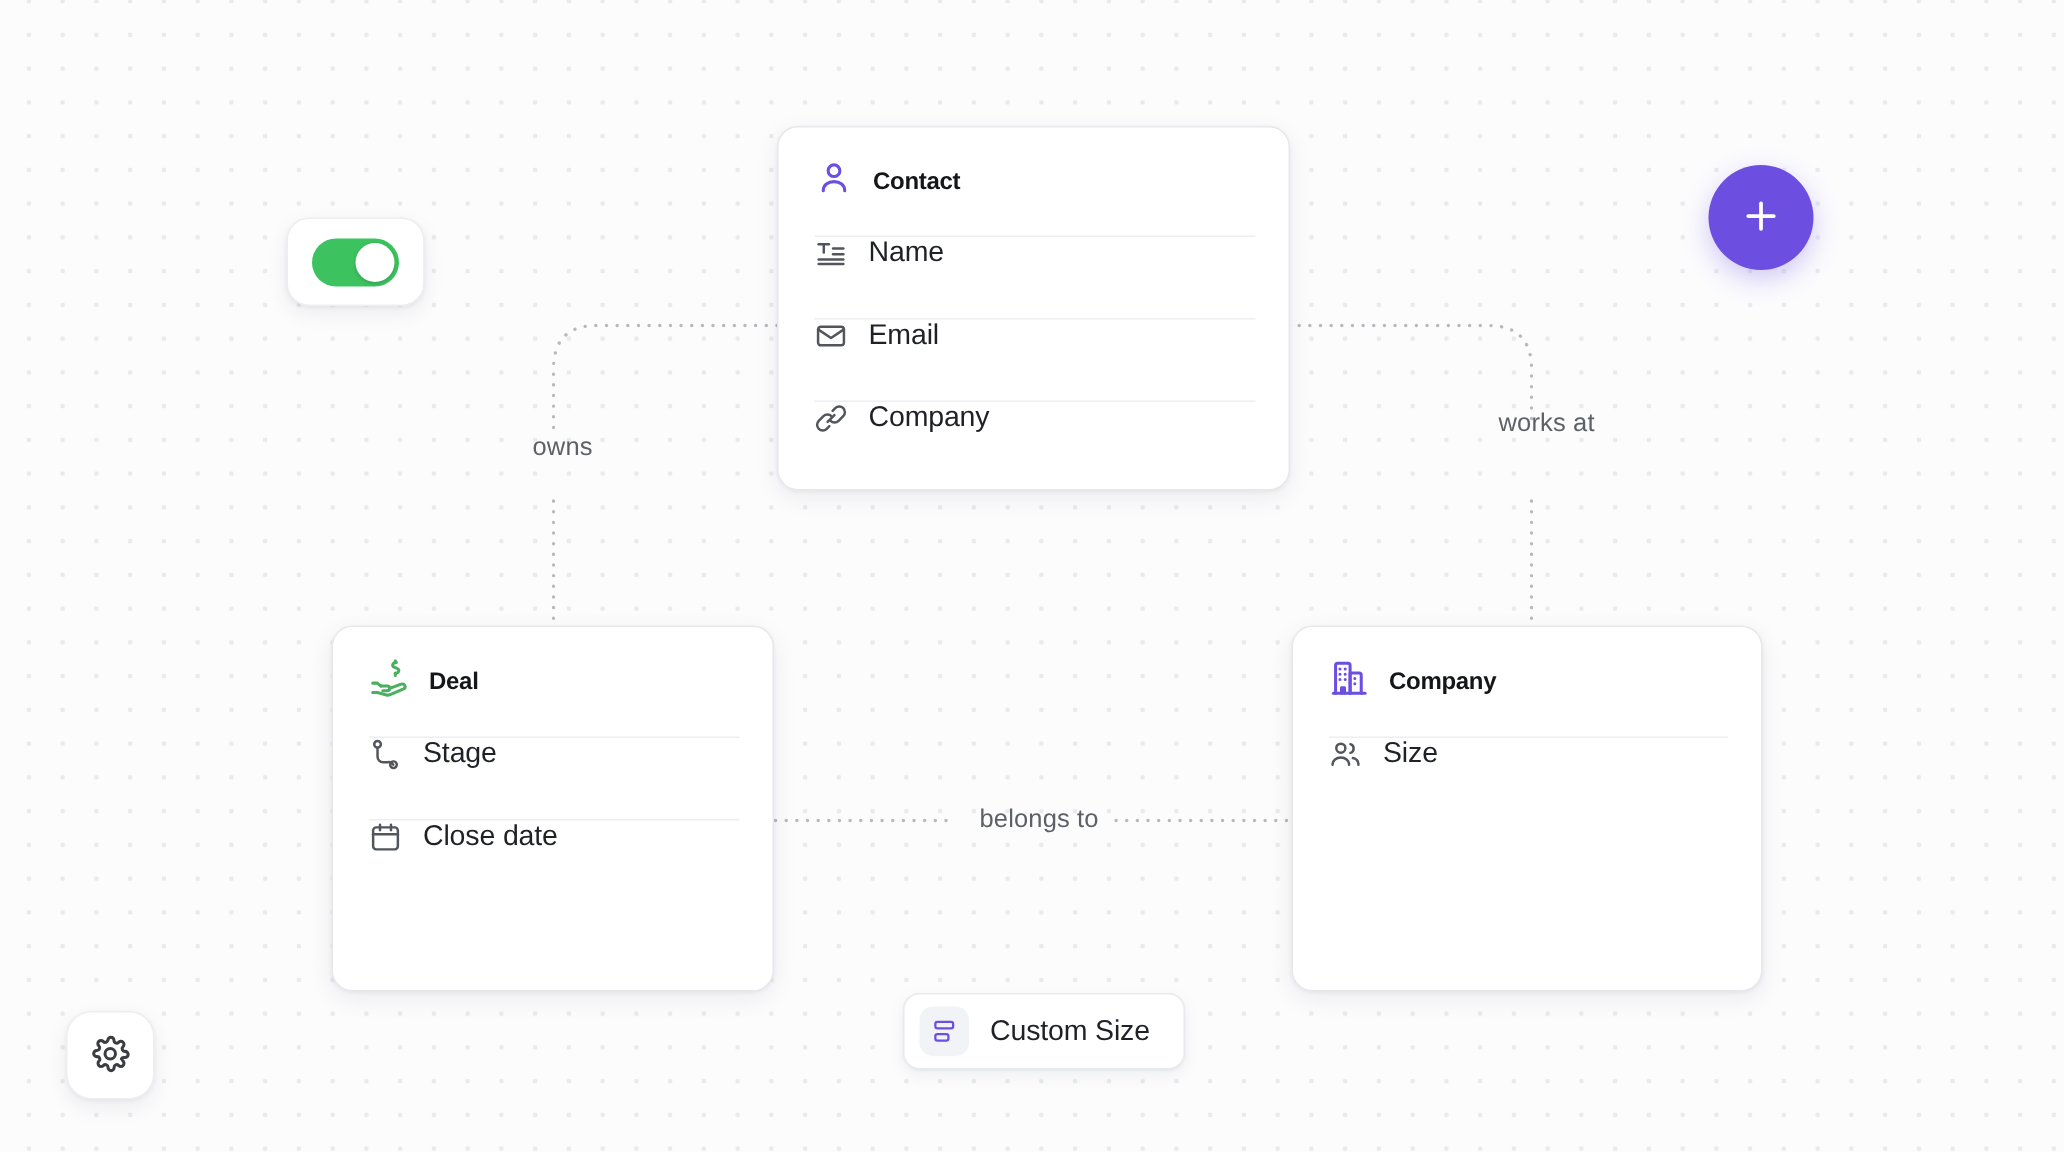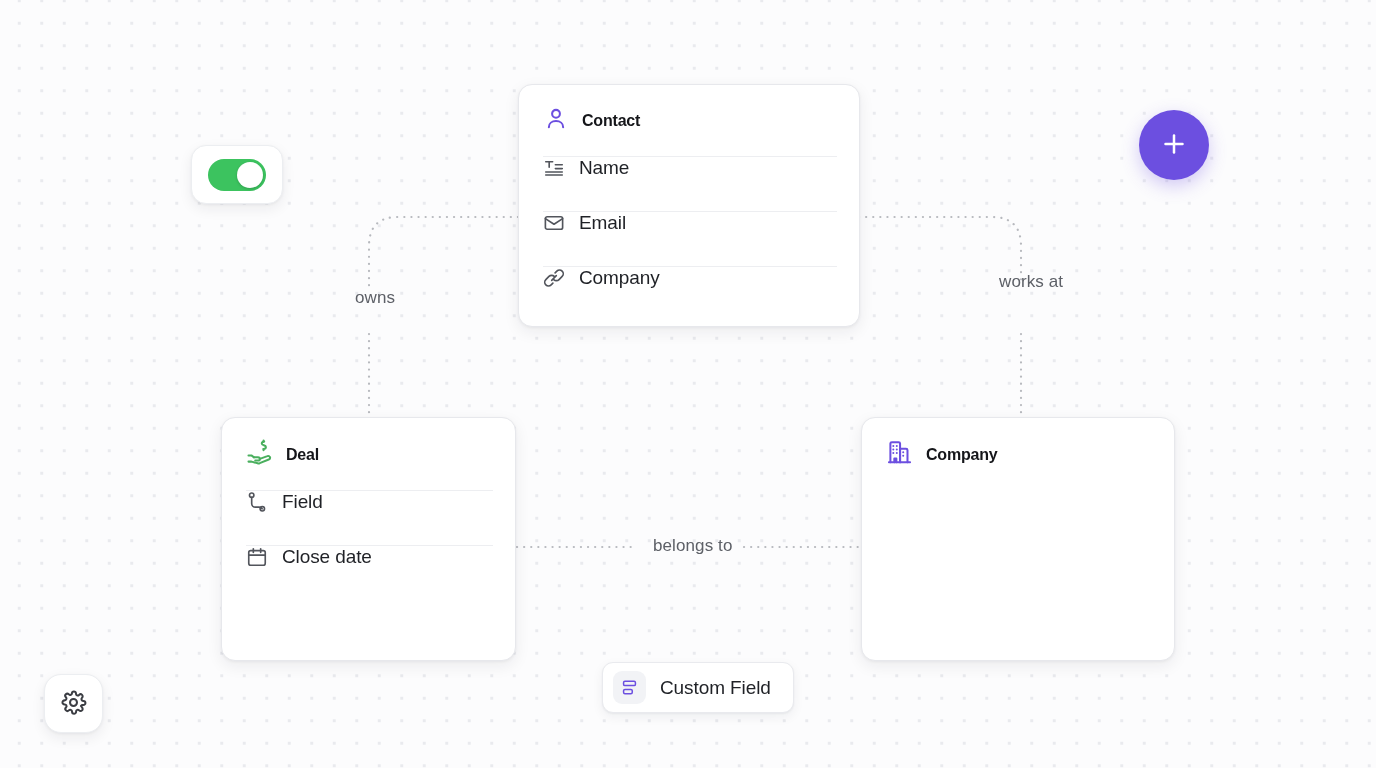--- a/index.html
+++ b/index.html
@@ -279,21 +279,21 @@
 
 
       <div class="field">
         <span class="ico">
           <svg width="22" height="22" viewBox="0 0 24 24" fill="none" stroke="#52555c" stroke-width="1.8" stroke-linecap="round" stroke-linejoin="round">
             <circle cx="6.2" cy="4.6" r="2.4"></circle>
             <circle cx="17.8" cy="19.4" r="2.4"></circle>
             <path d="M6.2 7v6.6a4 4 0 0 0 4 4h3.4a4 4 0 0 1 4 1.8"></path>
           </svg>
         </span>
-        <span class="field-label">Field</span>
+        <span class="field-label">Stage</span>
       </div>
 
       <div class="field">
         <span class="ico">
           <svg width="22" height="22" viewBox="0 0 24 24" fill="none" stroke="#52555c" stroke-width="1.8" stroke-linecap="round" stroke-linejoin="round">
             <rect x="3" y="5" width="18" height="16" rx="2.2"></rect>
             <path d="M3 10h18"></path>
               <path d="M8 3v4"></path>
               <path d="M16 3v4"></path>
           </svg>
@@ -314,20 +314,31 @@
           <path d="M6.5 6.2h.01M9.6 6.2h.01M6.5 9.3h.01M9.6 9.3h.01M6.5 12.4h.01M9.6 12.4h.01"></path>
           <path d="M15.3 11.8h.01M15.3 14.9h.01"></path>
           <path d="M7.4 20.6v-3.2h1.8v3.2"></path>
         </svg>
       </span>
       <span class="card-title">Company</span>
     </div>
     <div class="field-list">
 
 
+      <div class="field">
+        <span class="ico">
+          <svg width="22" height="22" viewBox="0 0 24 24" fill="none" stroke="#52555c" stroke-width="1.8" stroke-linecap="round" stroke-linejoin="round">
+            <circle cx="8.6" cy="7.4" r="3.3"></circle>
+            <path d="M2.6 19.4c0-3.2 2.7-5.2 6-5.2s6 2 6 5.2"></path>
+            <path d="M15.6 4.5a3.3 3.3 0 0 1 0 6.3"></path>
+            <path d="M17.4 14.6c2.4.5 4 2.3 4 4.8"></path>
+          </svg>
+        </span>
+        <span class="field-label">Size</span>
+      </div>
 
 
     </div>
   </div>
 
   <div id="toggle-card">
     <div class="switch">
       <div class="switch-knob"></div>
     </div>
   </div>
@@ -350,16 +361,16 @@
     </span>
   </button>
 
   <div id="custom-field-pill">
     <span class="pill-ico-box">
       <svg width="19" height="19" viewBox="0 0 24 24" fill="none" stroke="#6c4fe0" stroke-width="1.9" stroke-linecap="round" stroke-linejoin="round">
         <rect x="4.5" y="4.2" width="15" height="5.4" rx="1.8"></rect>
         <rect x="4.5" y="14.4" width="11" height="5.4" rx="1.8"></rect>
       </svg>
     </span>
-    <span class="pill-label">Custom Field</span>
+    <span class="pill-label">Custom Size</span>
   </div>
 
 </div>
 
 </body></html>

